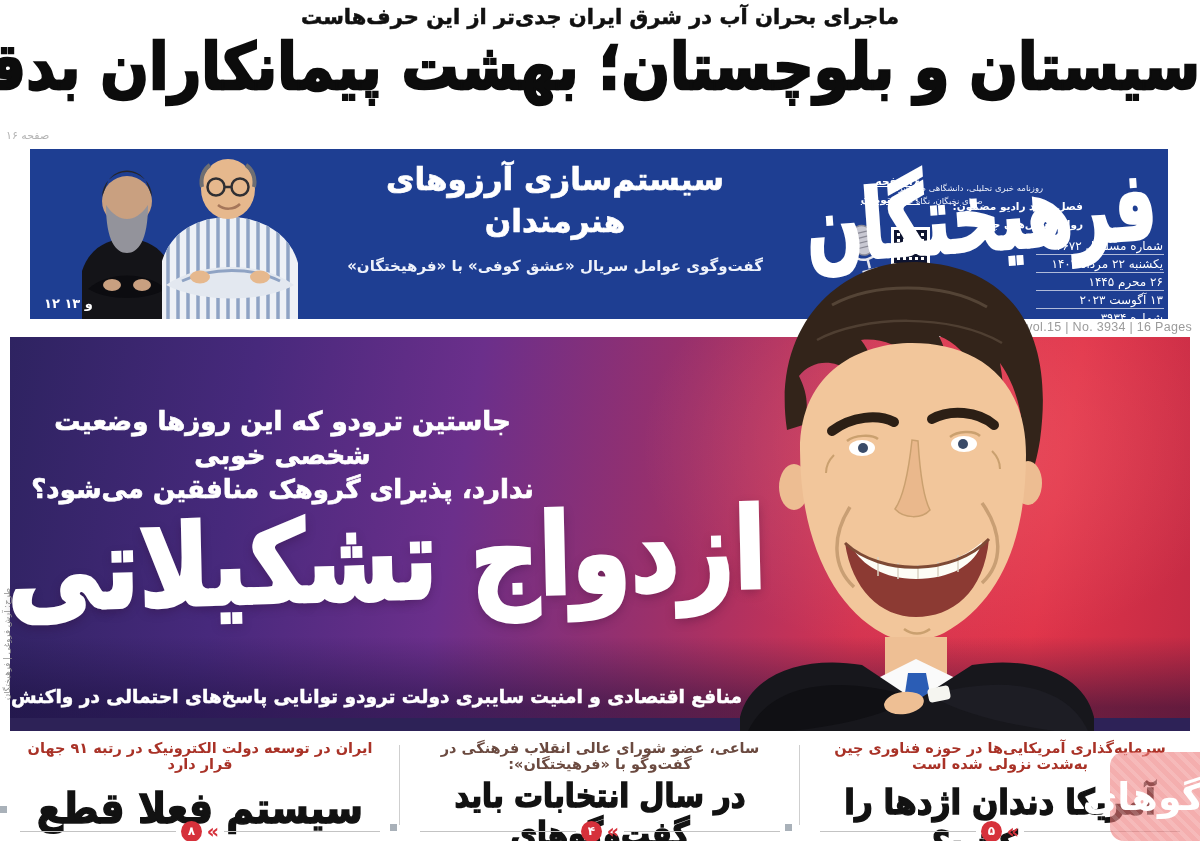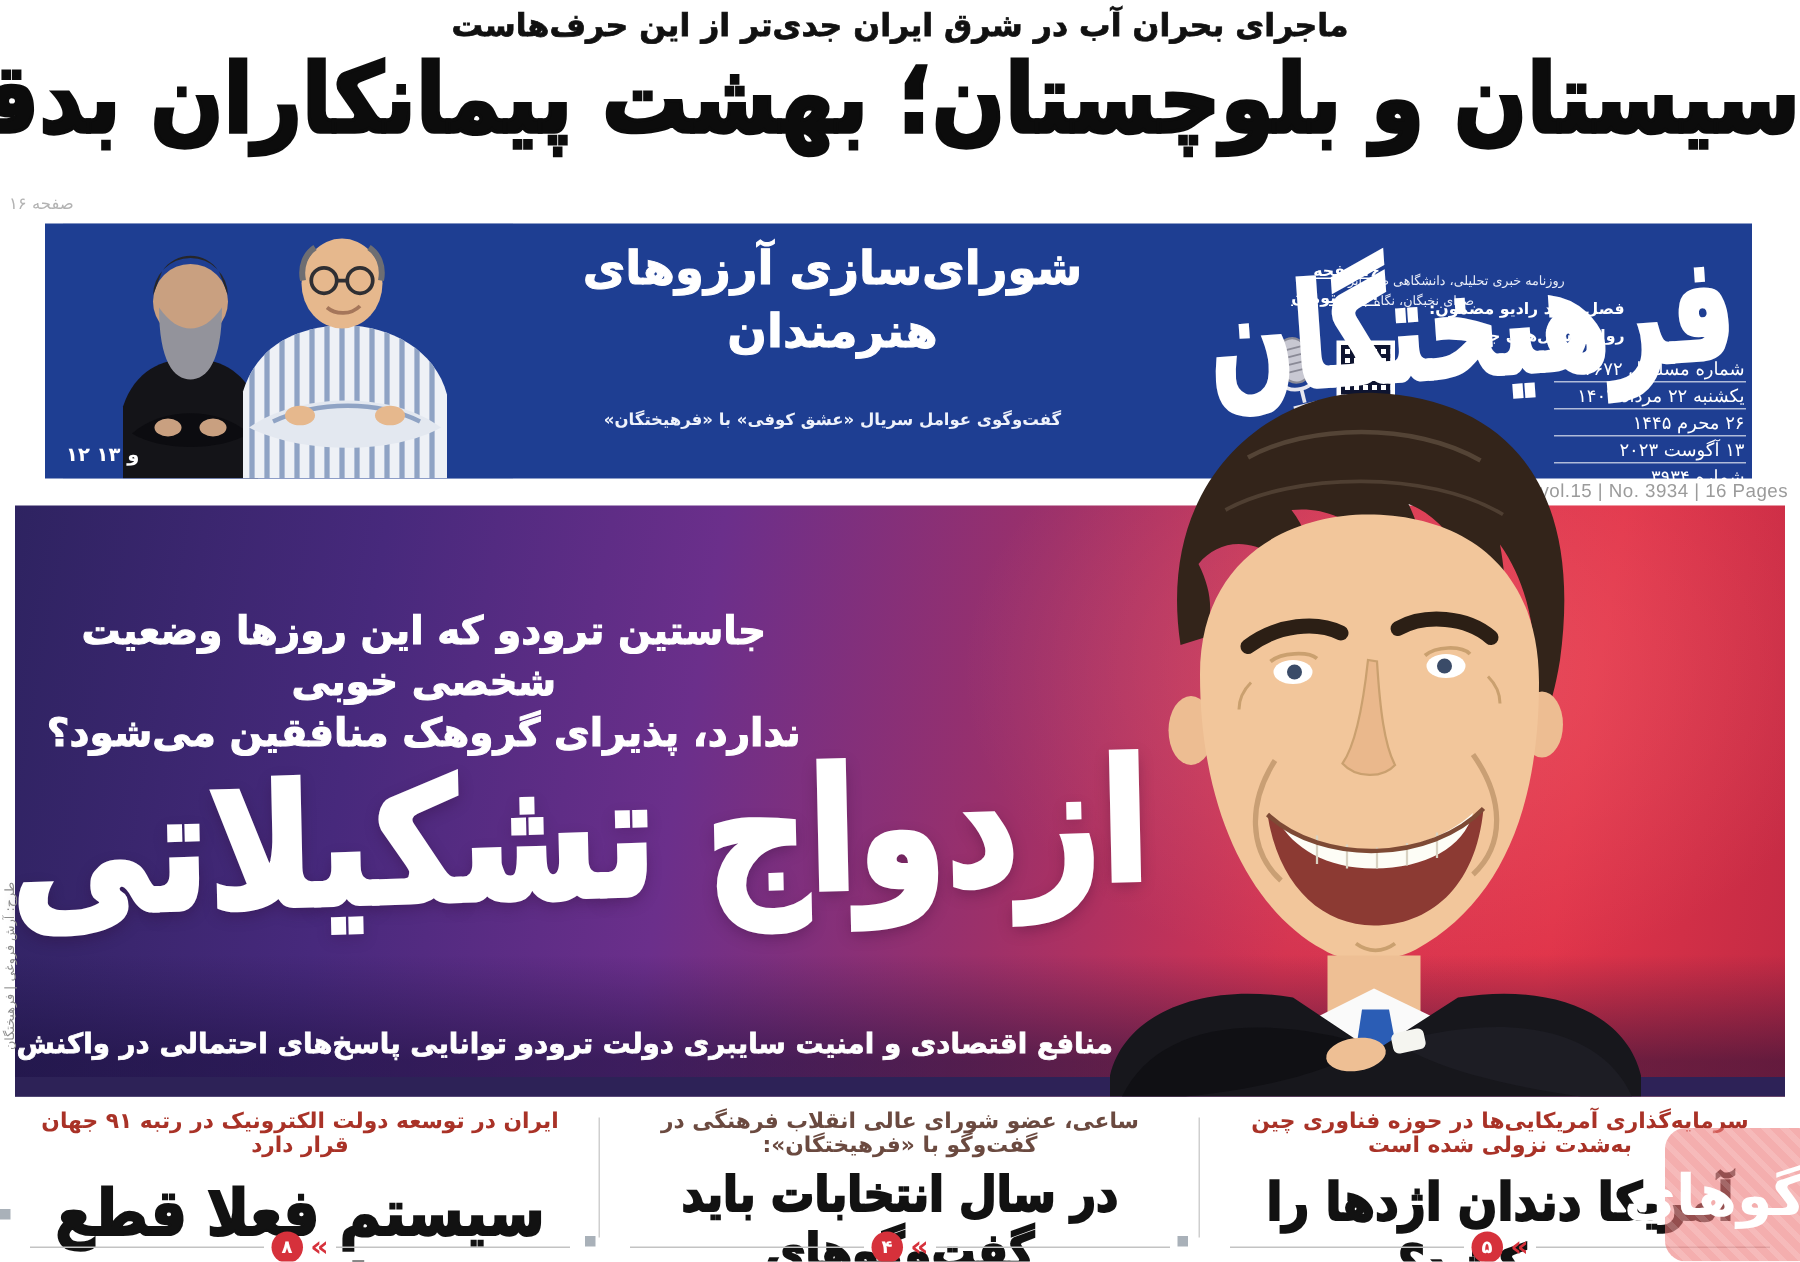--- a/index.html
+++ b/index.html
@@ -17,21 +17,21 @@
     color:#0c0c0c;-webkit-text-stroke:2.2px #0c0c0c;transform:scaleY(1.12);transform-origin:center top;
     white-space:nowrap;}
   #photo-pageref{left:6px;top:129px;font-size:11px;color:#b3b3b3;}
 
   
   #band{left:30px;top:149px;width:1138px;height:170px;background:#1e3e92;}
   #photo{left:0;top:0;width:300px;height:170px;overflow:hidden;padding-left:12px;}
   #photo-pages{left:14px;bottom:8px;color:#fff;font-size:13px;font-weight:bold;z-index:3;}
   #feature{left:300px;top:10px;width:450px;text-align:center;color:#fff;}
   .feat-line{font-size:31px;font-weight:bold;-webkit-text-stroke:.7px #fff;line-height:1.35;}
-  #feature-sub{font-size:11px;margin-top:30px;font-weight:bold;color:#eef2fb;}
+  #feature-sub{font-size:15px;margin-top:14px;font-weight:bold;color:#eef2fb;}
   .mh-small{color:#e9edf8;font-size:8.5px;line-height:1.55;text-align:left;margin-top:30px;}
   #mh-taglines{right:103px;top:3px;width:175px;}
   #mh-pagesprice{right:248px;top:24px;font-size:10.5px;font-weight:bold;color:#fff;
     text-align:right;line-height:1.7;text-decoration:underline;}
   #mh-radio{right:85px;top:49px;font-size:10.5px;font-weight:bold;color:#fff;
     text-align:right;line-height:1.7;}
   #logo{right:12px;top:18px;width:320px;text-align:center;color:#fff;font-size:66px;font-weight:bold;
     -webkit-text-stroke:2px #fff;transform:rotate(-4deg) scaleY(1.45);transform-origin:right center;
     white-space:nowrap;}
   #issue-col{right:4px;top:88px;width:128px;}
@@ -151,21 +151,21 @@
         <path d="M124,136 C158,112 220,112 252,136 C220,154 160,154 124,136 Z" fill="#e3e8f0"></path>
         <path d="M140,132 C170,118 210,118 238,132" stroke="#8fa3c4" stroke-width="3" fill="none"></path>
         <ellipse cx="158" cy="128" rx="10" ry="6.5" fill="#e6b88d"></ellipse>
         <ellipse cx="218" cy="128" rx="10" ry="6.5" fill="#e6b88d"></ellipse>
       </g>
     </svg>
     <div class="abs" id="photo-pages">۱۲ و ۱۳</div>
   </div>
 
   <div class="abs rtl" id="feature">
-    <div class="feat-line">شورای‌سازی آرزوهای هنرمندان</div>
+    <div class="feat-line">سیستم‌سازی آرزوهای هنرمندان</div>
     <div id="feature-sub">گفت‌وگوی عوامل سریال «عشق کوفی» با «فرهیختگان»</div>
   </div>
 
   <div class="abs mh-small rtl" id="mh-taglines">
     <div>روزنامه خبری تحلیلی، دانشگاهی صبح ایران</div>
     <div>صدای نخبگان، نگاه جوانان</div>
   </div>
 
   <div class="abs rtl" id="mh-pagesprice">
     <div>۱۶صفحه</div>

